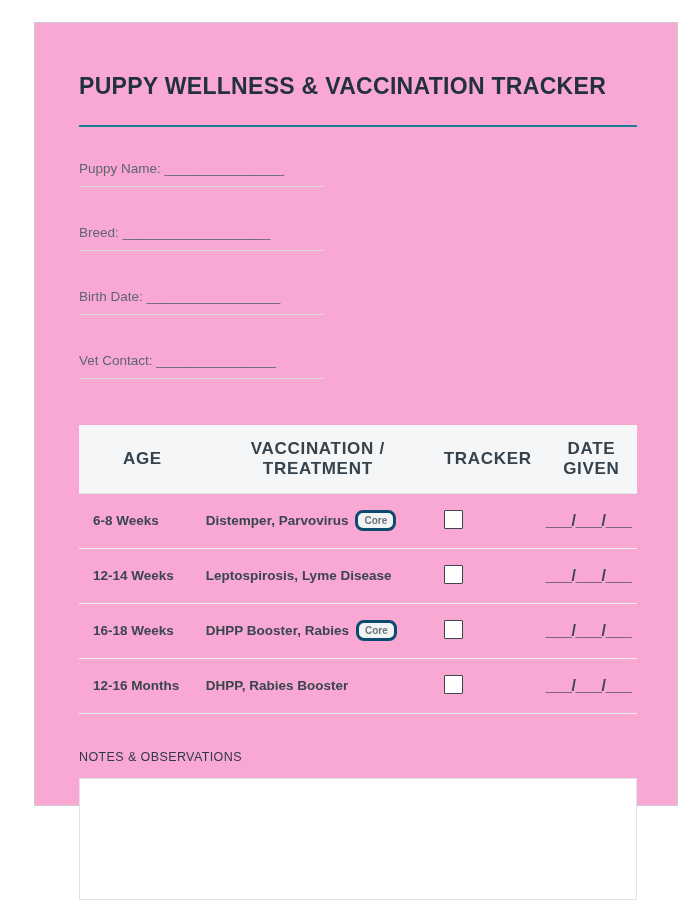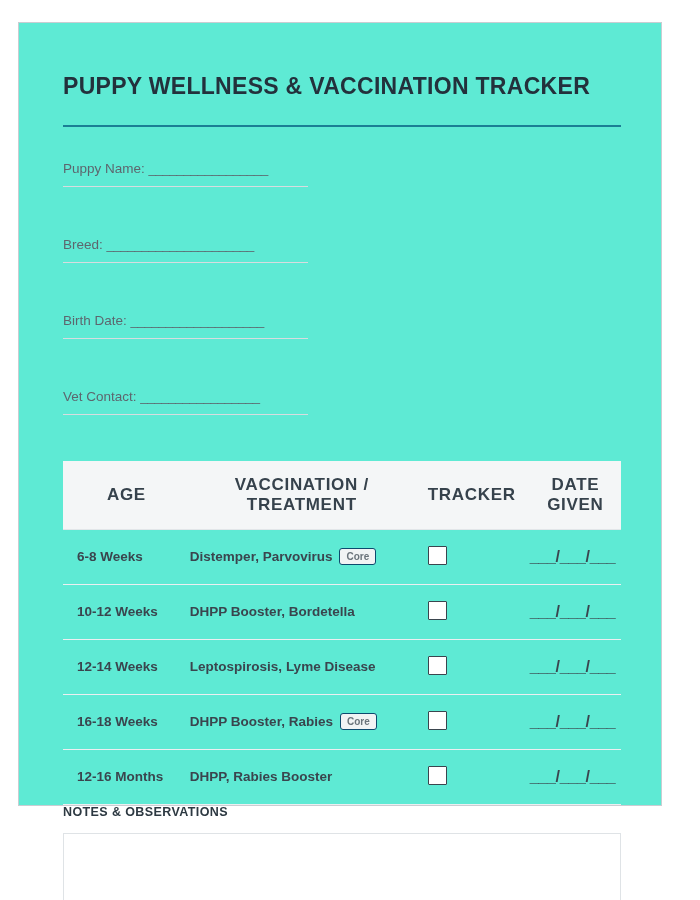--- a/index.html
+++ b/index.html
@@ -13,25 +13,25 @@
   }
   .page {
     position: relative;
     width: 700px;
     height: 900px;
     background: #ffffff;
     overflow: hidden;
   }
   .sheet {
     position: absolute;
-    left: 18px;
+    left: 34px;
     top: 22px;
     width: 644px;
     height: 784px;
-    background: #5eead4;
+    background: #f9a8d4;
     border: 1px solid #c9cdd2;
   }
   .content {
     position: absolute;
     left: 44px;
     top: 50px;
     width: 558px;
   }
   .doc-title {
     font-size: 23px;
@@ -43,21 +43,21 @@
   }
   .title-rule {
     margin-top: 24px;
     border-top: 2px solid #1b7f95;
     width: 558px;
   }
   .fields {
     margin-top: 34px;
     display: flex;
     flex-wrap: wrap;
-    gap: 16px;
+    gap: 4px;
   }
   .field {
     width: 279px;
     padding-right: 34px;
     padding-bottom: 12px;
     margin-bottom: 22px;
   }
   .field-inner {
     border-bottom: 1px solid #d8dcdf;
     padding-bottom: 10px;
@@ -96,42 +96,43 @@
     border-bottom: 1px solid #eceff1;
     vertical-align: middle;
     font-weight: bold;
   }
   table.schedule tbody tr:last-child td { border-bottom: 1px solid #eceff1; }
   .tag {
     display: inline-block;
     font-size: 10px;
     color: #6b747b;
     background: #f1f3f4;
-    border: 1px solid #0c4a6e;
-    border-radius: 3px;
+    border: 3px solid #0c4a6e;
+    border-radius: 8px;
     padding: 2px 6px;
     margin-left: 7px;
     vertical-align: 1px;
   }
   .checkbox {
     display: inline-block;
     width: 19px;
     height: 19px;
     border: 1.5px solid #3a454e;
     background: #ffffff;
     border-radius: 1px;
   }
   .date-blank {
     font-size: 16px;
     color: #3a454e;
     letter-spacing: -0.3px;
   }
   .notes-heading {
+    margin-top: 36px;
     font-size: 12.5px;
-    font-weight: bold;
+    font-weight: normal;
     letter-spacing: 0.4px;
     color: #2d3942;
   }
   .notes-box {
     margin-top: 14px;
     width: 558px;
     height: 122px;
     border: 1px solid #dfe3e6;
     background: #ffffff;
   }
@@ -195,32 +196,20 @@
               <span>Distemper, Parvovirus</span><span class="tag">Core</span>
             </td>
             <td>
               <span class="checkbox"></span>
             </td>
             <td>
               <span class="date-blank">___/___/___</span>
             </td>
           </tr>
 
-          <tr>
-            <td>10-12 Weeks</td>
-            <td>
-              <span>DHPP Booster, Bordetella</span>
-            </td>
-            <td>
-              <span class="checkbox"></span>
-            </td>
-            <td>
-              <span class="date-blank">___/___/___</span>
-            </td>
-          </tr>
 
           <tr>
             <td>12-14 Weeks</td>
             <td>
               <span>Leptospirosis, Lyme Disease</span>
             </td>
             <td>
               <span class="checkbox"></span>
             </td>
             <td>

